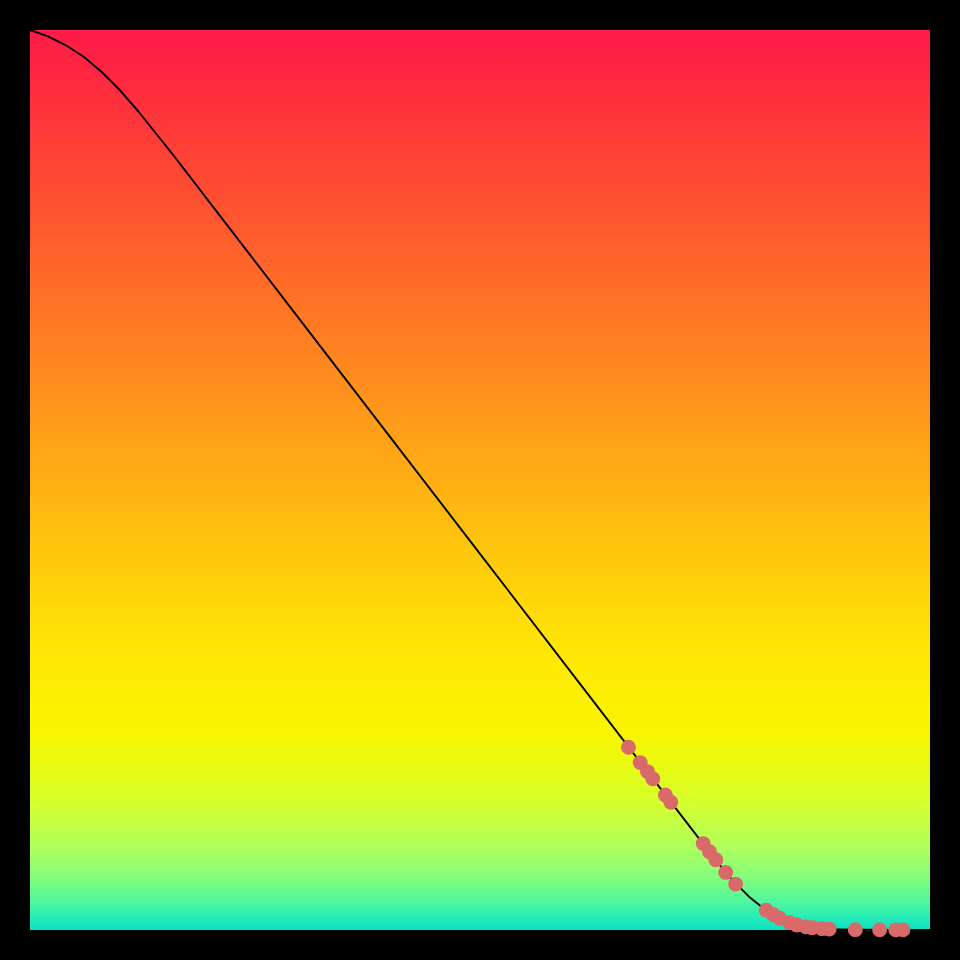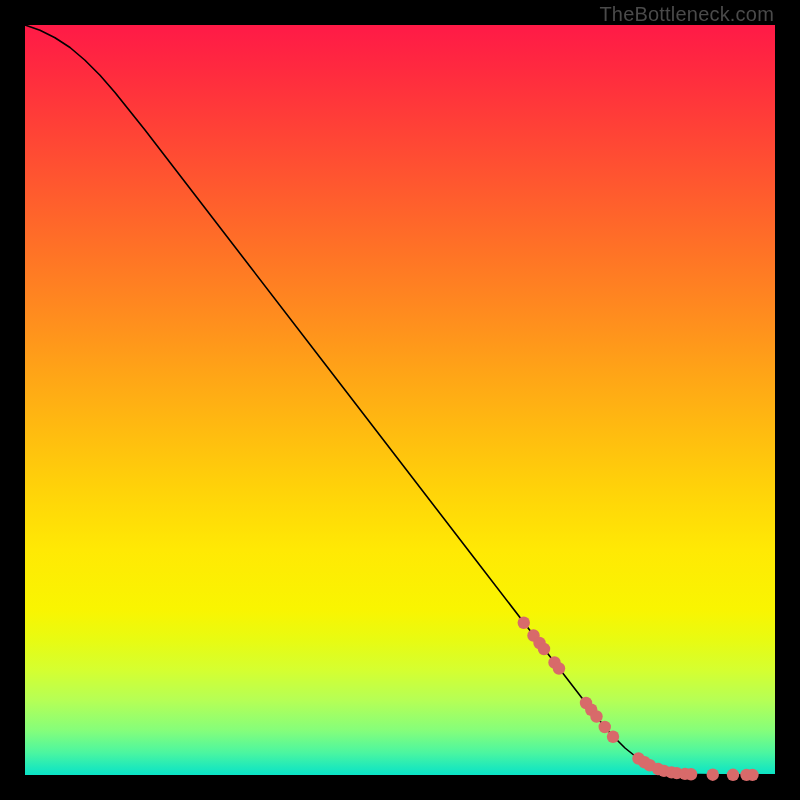--- a/index.html
+++ b/index.html
@@ -91,14 +91,13 @@
           <circle cx="651.75" cy="748.13" r="6.2" fill="#d86a6a"></circle>
           <circle cx="660.00" cy="748.88" r="6.2" fill="#d86a6a"></circle>
           <circle cx="666.00" cy="749.25" r="6.2" fill="#d86a6a"></circle>
           <circle cx="687.75" cy="749.70" r="6.2" fill="#d86a6a"></circle>
           <circle cx="708.00" cy="749.77" r="6.2" fill="#d86a6a"></circle>
           <circle cx="721.50" cy="749.85" r="6.2" fill="#d86a6a"></circle>
           <circle cx="727.50" cy="749.85" r="6.2" fill="#d86a6a"></circle>
         </g>
     </svg>
   </div>
-  <div class="watermark">TheBottleneck.com</div>
 </div>
 
 </body></html>

